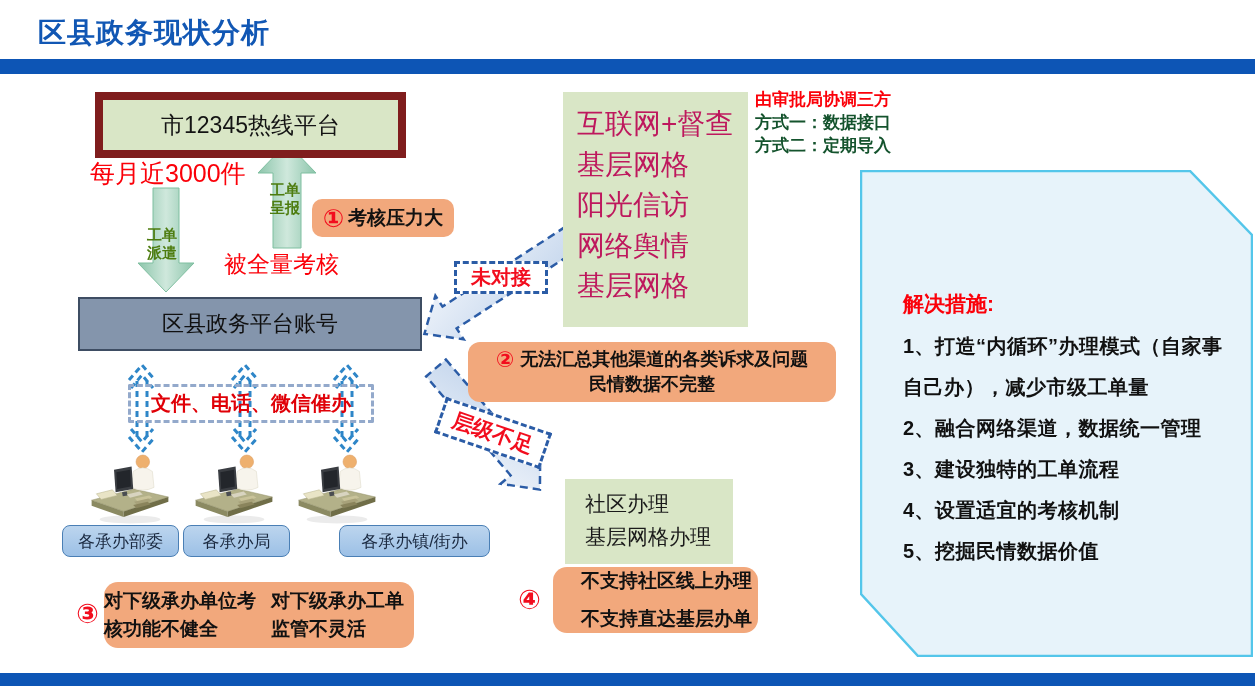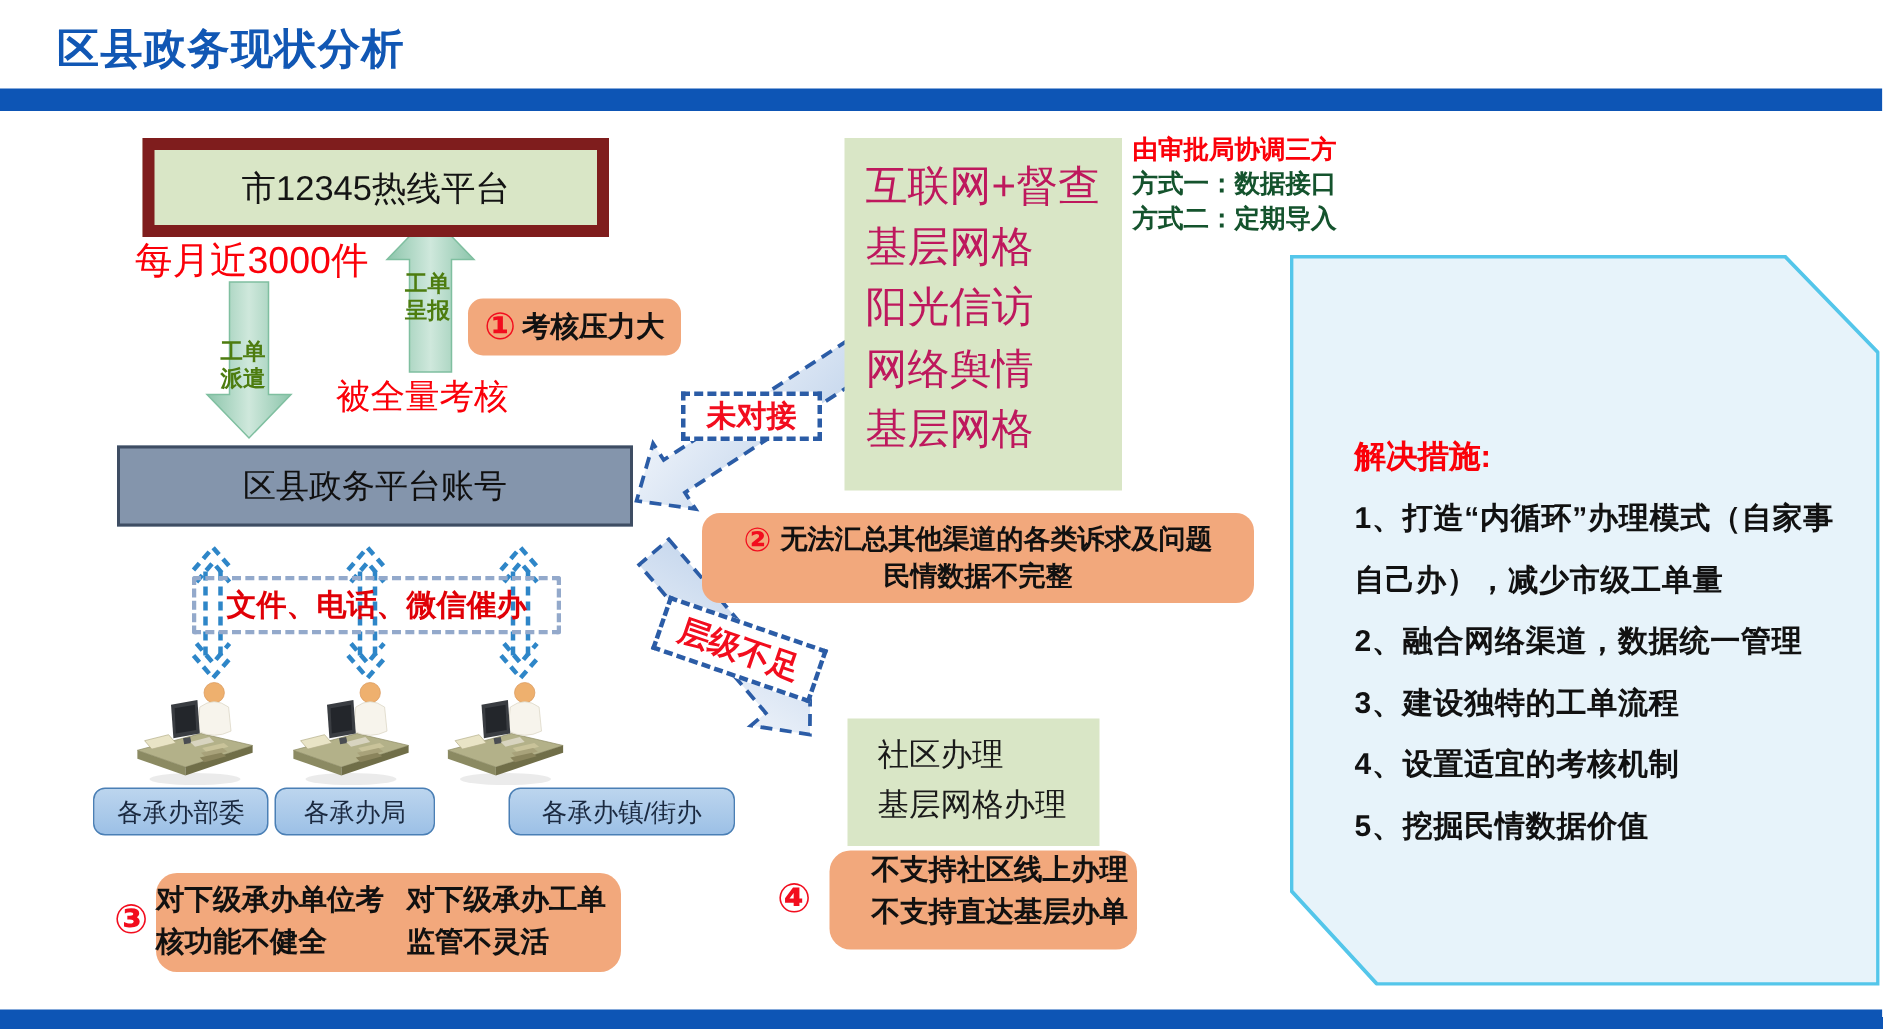--- a/index.html
+++ b/index.html
@@ -24,21 +24,21 @@
   .community{left:565px;top:479px;width:168px;height:85px;padding:8px 0 0 20px;box-sizing:border-box;}
   .community div{font-size:21px;color:#1a1a1a;line-height:33px;}
   .obox{background:#f2a87c;border-radius:12px;color:#111;font-weight:bold;}
   .issue1{left:312px;top:199px;width:142px;height:38px;border-radius:10px;
     display:flex;align-items:center;justify-content:center;font-size:19px;}
   .issue2{left:468px;top:342px;width:368px;height:60px;display:flex;flex-direction:column;
     align-items:center;justify-content:center;font-size:18px;line-height:25px;}
   .issue3{left:104px;top:582px;width:310px;height:66px;border-radius:14px;display:flex;flex-direction:row;
     align-items:center;justify-content:center;font-size:19px;line-height:28px;}
   .issue4{left:553px;top:567px;width:205px;height:66px;border-radius:14px;display:flex;flex-direction:column;
-    align-items:flex-start;justify-content:flex-start;padding-left:28px;box-sizing:border-box;font-size:19px;line-height:28px;}
+    align-items:flex-start;justify-content:space-between;padding-left:28px;box-sizing:border-box;font-size:19px;line-height:28px;}
   .circ{color:#f20d1e;font-weight:bold;}
   .circ.inline1{font-size:25px;margin-right:4px;}
   .circ.inline2{font-size:22px;margin-right:6px;}
   .circ.big{font-size:27px;}
   .c3{left:76px;top:598px;}
   .c4{left:518px;top:584px;}
   .i2line1{display:flex;align-items:center;}
   
   .redtxt{color:#fb0009;}
   .monthly{left:90px;top:157px;font-size:25px;}

